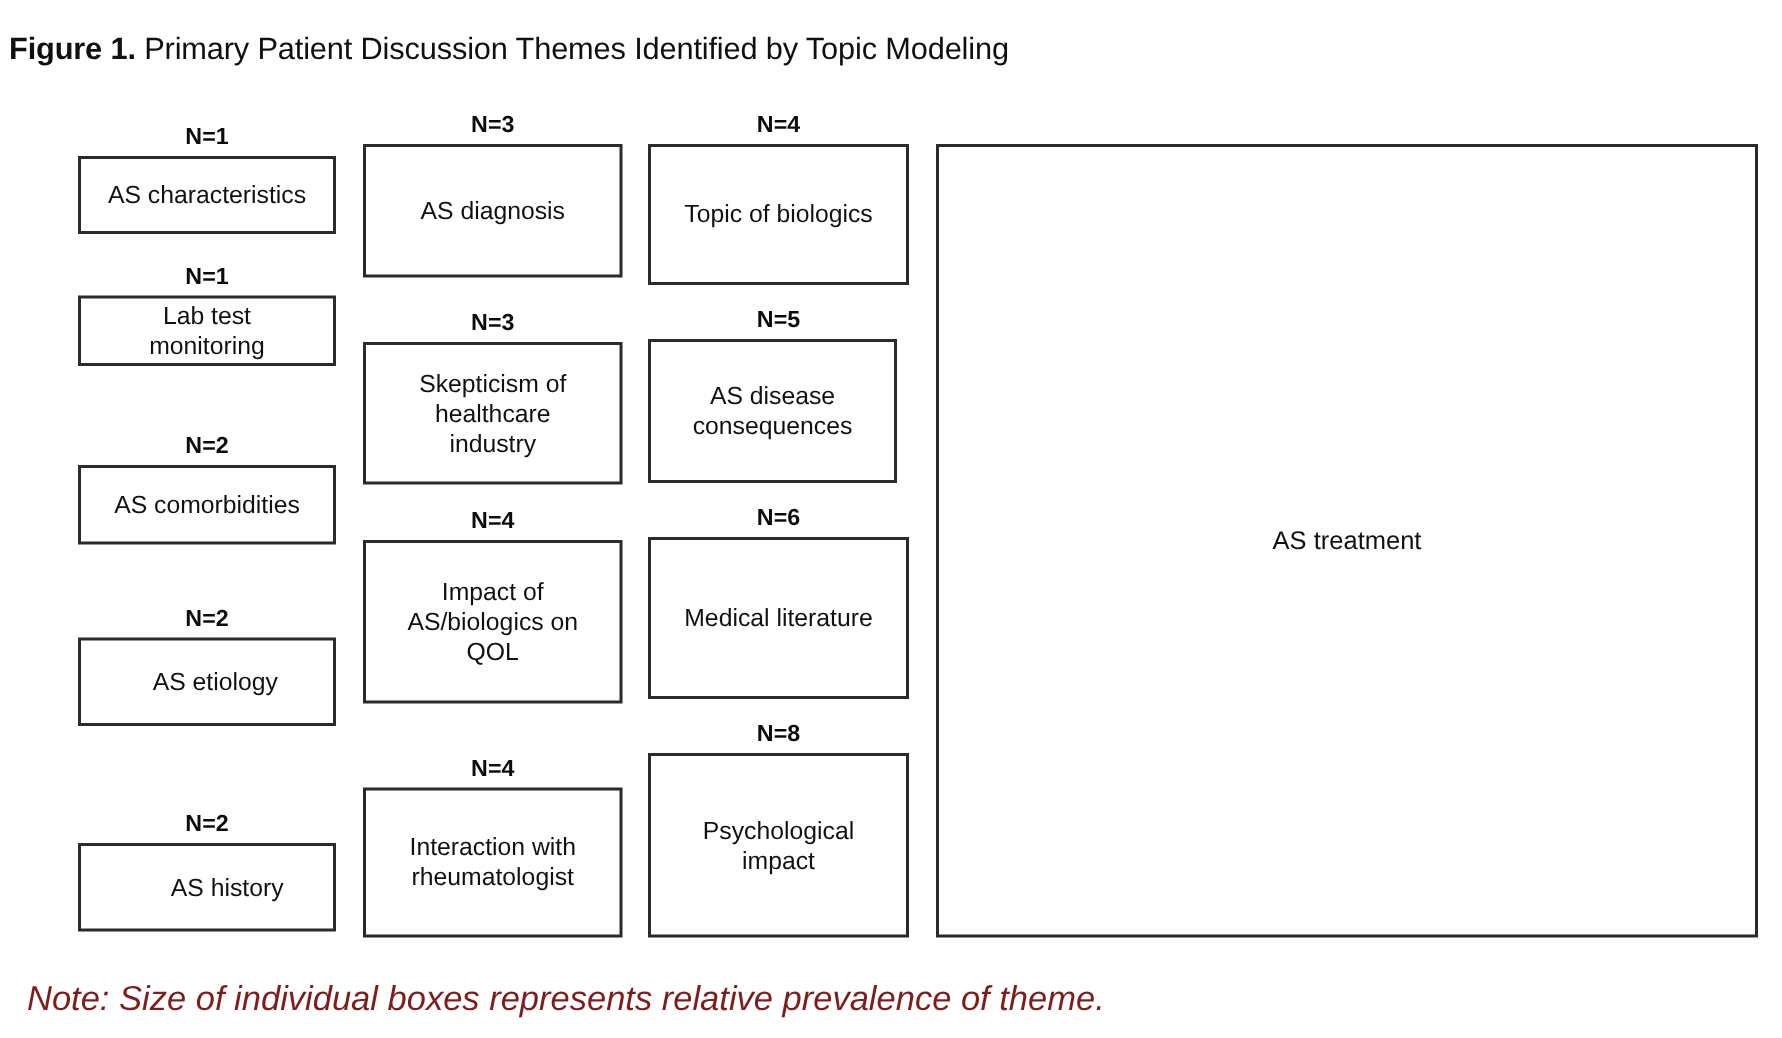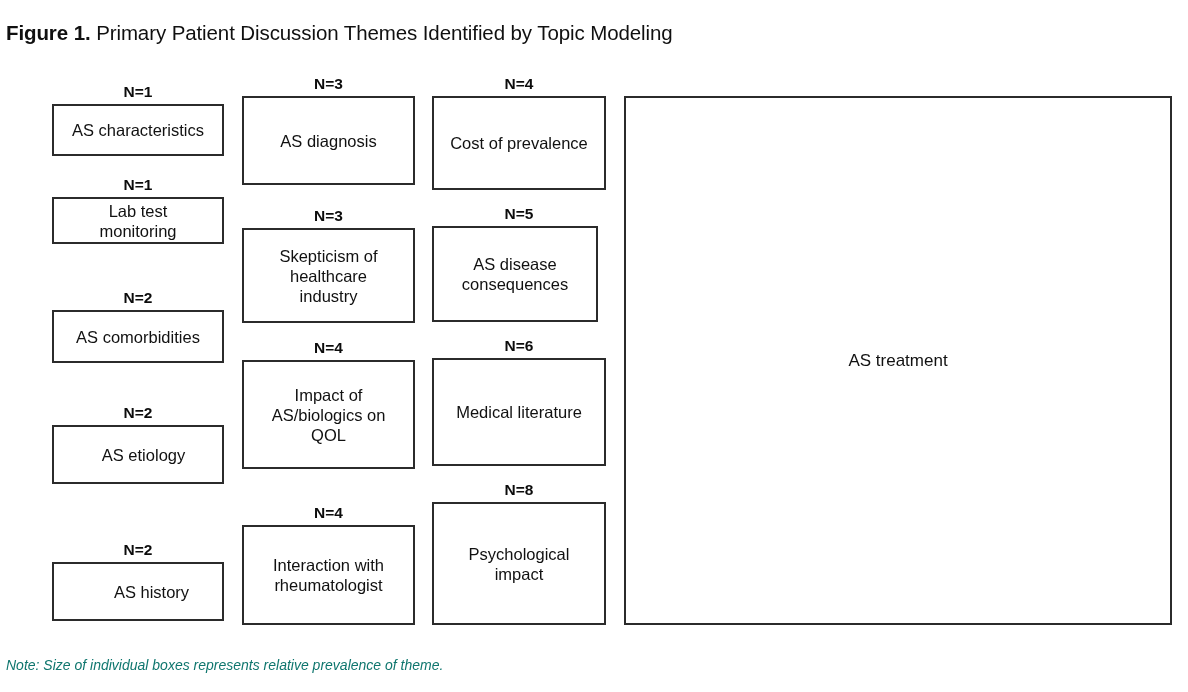--- a/index.html
+++ b/index.html
@@ -83,28 +83,28 @@
     white-space: pre-line;
   }
 
   .theme-box.large .theme-box-label {
     font-size: 17px;
   }
 
   
   #figure-note {
     position: absolute;
-    left: 6px;
+    left: 18px;
     top: 652px;
     width: 1170px;
-    font-size: 14px;
+    font-size: 23px;
     line-height: 26px;
     font-style: italic;
     font-weight: normal;
-    color: #0f766e;
+    color: #7f1d1d;
     white-space: nowrap;
   }
 </style>
 </head>
 <body>
 
 <h1 id="figure-title"><span class="label">Figure 1.</span><span class="rest"> Primary Patient Discussion Themes Identified by Topic Modeling</span></h1>
 
 <div id="diagram">
     <div class="theme-group" style="left: 52px; top: 0px; width: 172px; height: 648px;">
@@ -149,21 +149,21 @@
       </div>
       <div class="n-label" style="top: 503px;">N=4</div>
       <div class="theme-box" style="top: 525px; width: 173px; height: 100px;">
         <div class="theme-box-label">Interaction with
 rheumatologist</div>
       </div>
     </div>
     <div class="theme-group" style="left: 432px; top: 0px; width: 174px; height: 648px;">
       <div class="n-label" style="top: 74px;">N=4</div>
       <div class="theme-box" style="top: 96px; width: 174px; height: 94px;">
-        <div class="theme-box-label">Cost of prevalence</div>
+        <div class="theme-box-label">Topic of biologics</div>
       </div>
       <div class="n-label" style="top: 204px;">N=5</div>
       <div class="theme-box" style="top: 226px; width: 166px; height: 96px;">
         <div class="theme-box-label">AS disease
 consequences</div>
       </div>
       <div class="n-label" style="top: 336px;">N=6</div>
       <div class="theme-box" style="top: 358px; width: 174px; height: 108px;">
         <div class="theme-box-label">Medical literature</div>
       </div>

